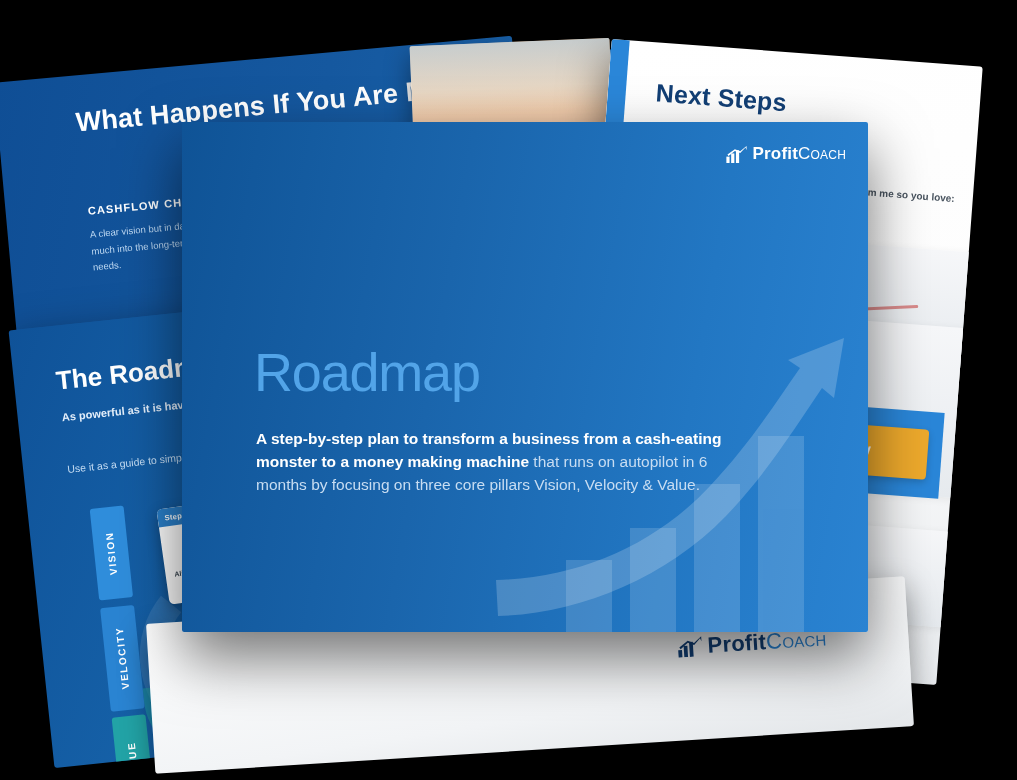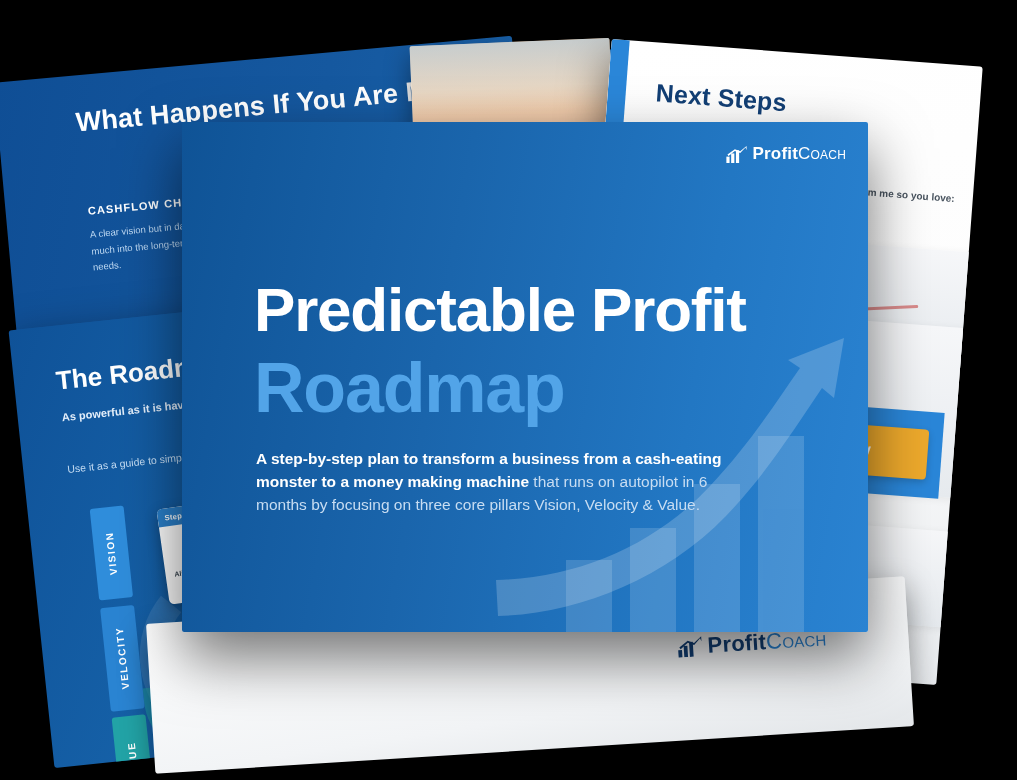--- a/index.html
+++ b/index.html
@@ -280,28 +280,28 @@
   }
   #card-front .fr-eyebrow .num {
     font-size: 32px; font-weight: bold; padding: 0 3px;
   }
   #card-front .fr-h1 {
     position: absolute; left: 72px; top: 155px;
     font-size: 62px; font-weight: bold; color: #fff;
     letter-spacing: -1.2px; line-height: 1.05;
   }
   #card-front .fr-h2 {
-    position: absolute; left: 72px; top: 230px;
-    font-size: 70px; font-weight: bold; color: #52a4e8;
+    position: absolute; left: 72px; top: 222px;
+    font-size: 54px; font-weight: normal; color: #52a4e8;
     letter-spacing: -1.2px; line-height: 1.05;
   }
   #card-front .fr-desc {
     position: absolute; left: 74px; top: 306px;
     width: 500px;
-    font-size: 15.5px; line-height: 1.48; color: #c8ddf2; margin-top: 20px;
+    font-size: 15.5px; line-height: 1.48; color: #c8ddf2;
   }
   #card-front .fr-desc b { color: #ffffff; font-weight: bold; }
 
   
   .logo { display: flex; align-items: center; gap: 4px; }
   .logo .logo-mark { display: block; }
   .logo .logo-word { font-size: 17px; letter-spacing: .2px; white-space: nowrap; }
   .logo .w1 { font-weight: bold; }
   .logo .w2 { font-weight: normal; }
   .logo.white .w1 { color: #ffffff; }
@@ -470,21 +470,20 @@
       <svg class="logo-mark" width="22" height="17" viewBox="0 0 20 16">
         <rect x="0" y="10" width="3" height="6" fill="#ffffff"></rect>
         <rect x="4.5" y="7" width="3" height="9" fill="#ffffff"></rect>
         <rect x="9" y="4" width="3" height="12" fill="#ffffff"></rect>
         <path d="M1 8 L8 3 L13 5 L19 0 L19 4 L18 1.5 L13 6.6 L8 4.6 L2 9.4 Z" fill="#ffffff"></path>
       </svg>
       <span class="logo-word"><span class="w1">Profit</span><span class="w2 small-caps">Coach</span></span>
     </div>
 
 
-    <div class="fr-h1">Predictable Profit</div>
     <div class="fr-h2">Roadmap</div>
 
     <div class="fr-desc">
       <b>A step-by-step plan to transform a business from a cash-eating monster to a money making machine</b><span> that runs on autopilot in 6 months by focusing on three core pillars Vision, Velocity &amp; Value.</span>
     </div>
   </div>
 
 </div>
 
 </body></html>

